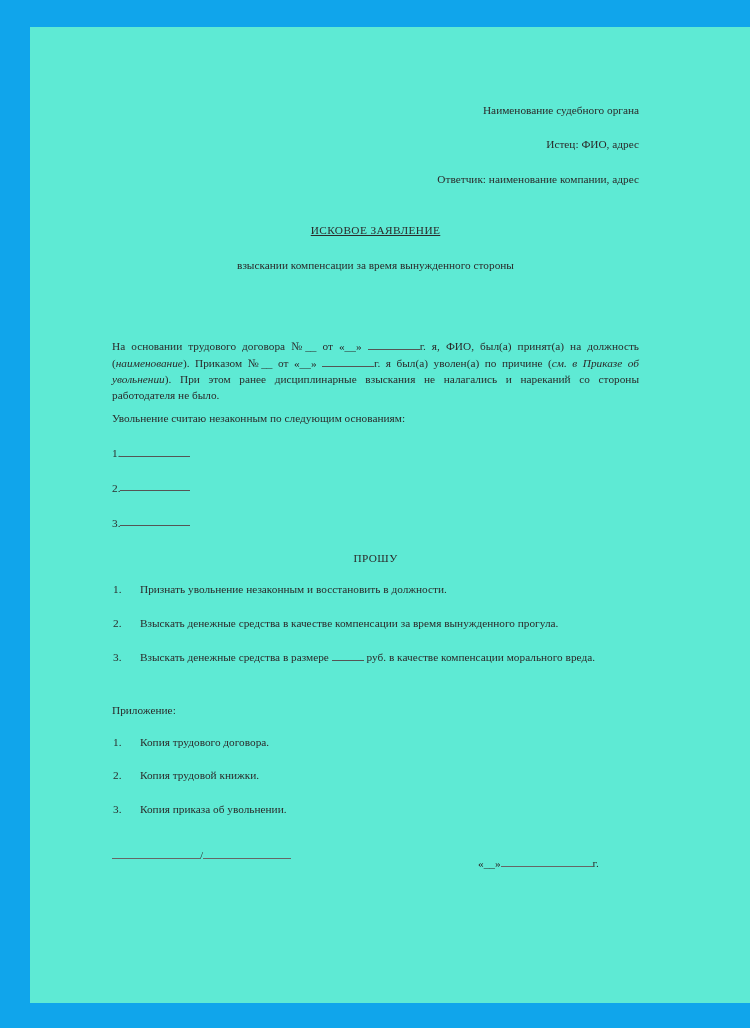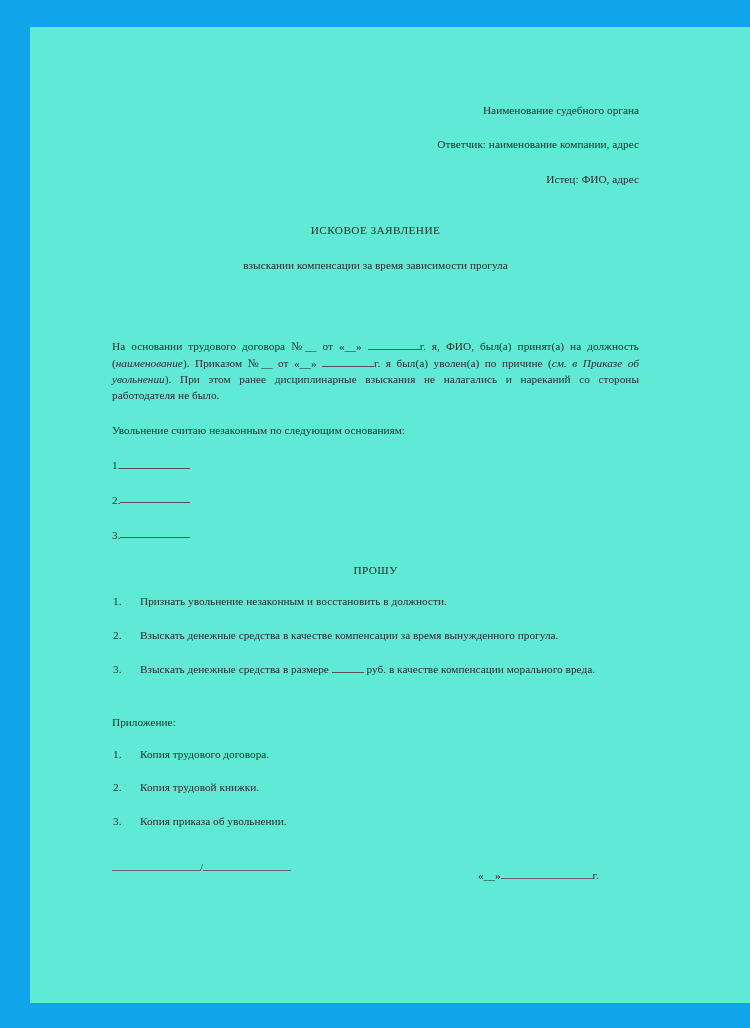--- a/index.html
+++ b/index.html
@@ -22,31 +22,31 @@
     top:78px;           
     width:527px;
     color:#2b2b2b;
     font-size:11.3px;
     line-height:1.0;
   }
   .hdr{ text-align:right; margin-bottom:23px; }
   .hdr:first-child{ margin-bottom:23px; }
 
   .title-block{ margin-top:40px; text-align:center; }
-  .title-main{ letter-spacing:.4px; margin-bottom:24px; }
+  .title-main{ letter-spacing:.4px; margin-bottom:24px;text-decoration:underline; }
   .title-sub{ margin-bottom:24px; }
 
   .para{
     margin-top:67px;
     text-align:justify;
     line-height:1.42;
   }
   .para i{ font-style:italic; }
 
-  .lead{ margin-top:22px; }
+  .lead{ margin-top:10px; }
 
   .blank-item{ margin-top:22px; }
   .ul-blank{
     display:inline-block;
     border-bottom:1px solid #555;
     width:70px;
     height:.85em;
     vertical-align:baseline;
   }
   .ul-inline{
@@ -101,26 +101,26 @@
   .seg-b{ width:88px; }
   .seg-d{ width:92px; }
 </style>
 </head>
 <body>
 
 <div id="page">
   <div class="doc">
 
     <div class="hdr">Наименование судебного органа</div>
+    <div class="hdr">Истец: ФИО, адрес</div>
     <div class="hdr">Ответчик: наименование компании, адрес</div>
-    <div class="hdr">Истец: ФИО, адрес</div>
 
     <div class="title-block">
       <div class="title-main">ИСКОВОЕ ЗАЯВЛЕНИЕ</div>
-      <div class="title-sub">взыскании компенсации за время зависимости прогула</div>
+      <div class="title-sub">взыскании компенсации за время вынужденного стороны</div>
     </div>
 
     <div class="para">
       <span>На основании трудового договора №__ от «__» </span><span class="ul-inline w-mid"></span><span>г. я, ФИО, был(а) принят(а) на должность (</span><i>наименование</i><span>). Приказом №__ от «__» </span><span class="ul-inline w-mid"></span><span>г. я был(а) уволен(а) по причине (</span><i>см. в Приказе об увольнении</i><span>). При этом ранее дисциплинарные взыскания не налагались и нареканий со стороны работодателя не было.</span>
     </div>
 
     <div class="lead">Увольнение считаю незаконным по следующим основаниям:</div>
 
     <div class="blank-item"><span>1.</span><span class="ul-blank"></span></div>
     <div class="blank-item"><span>2.</span><span class="ul-blank"></span></div>

